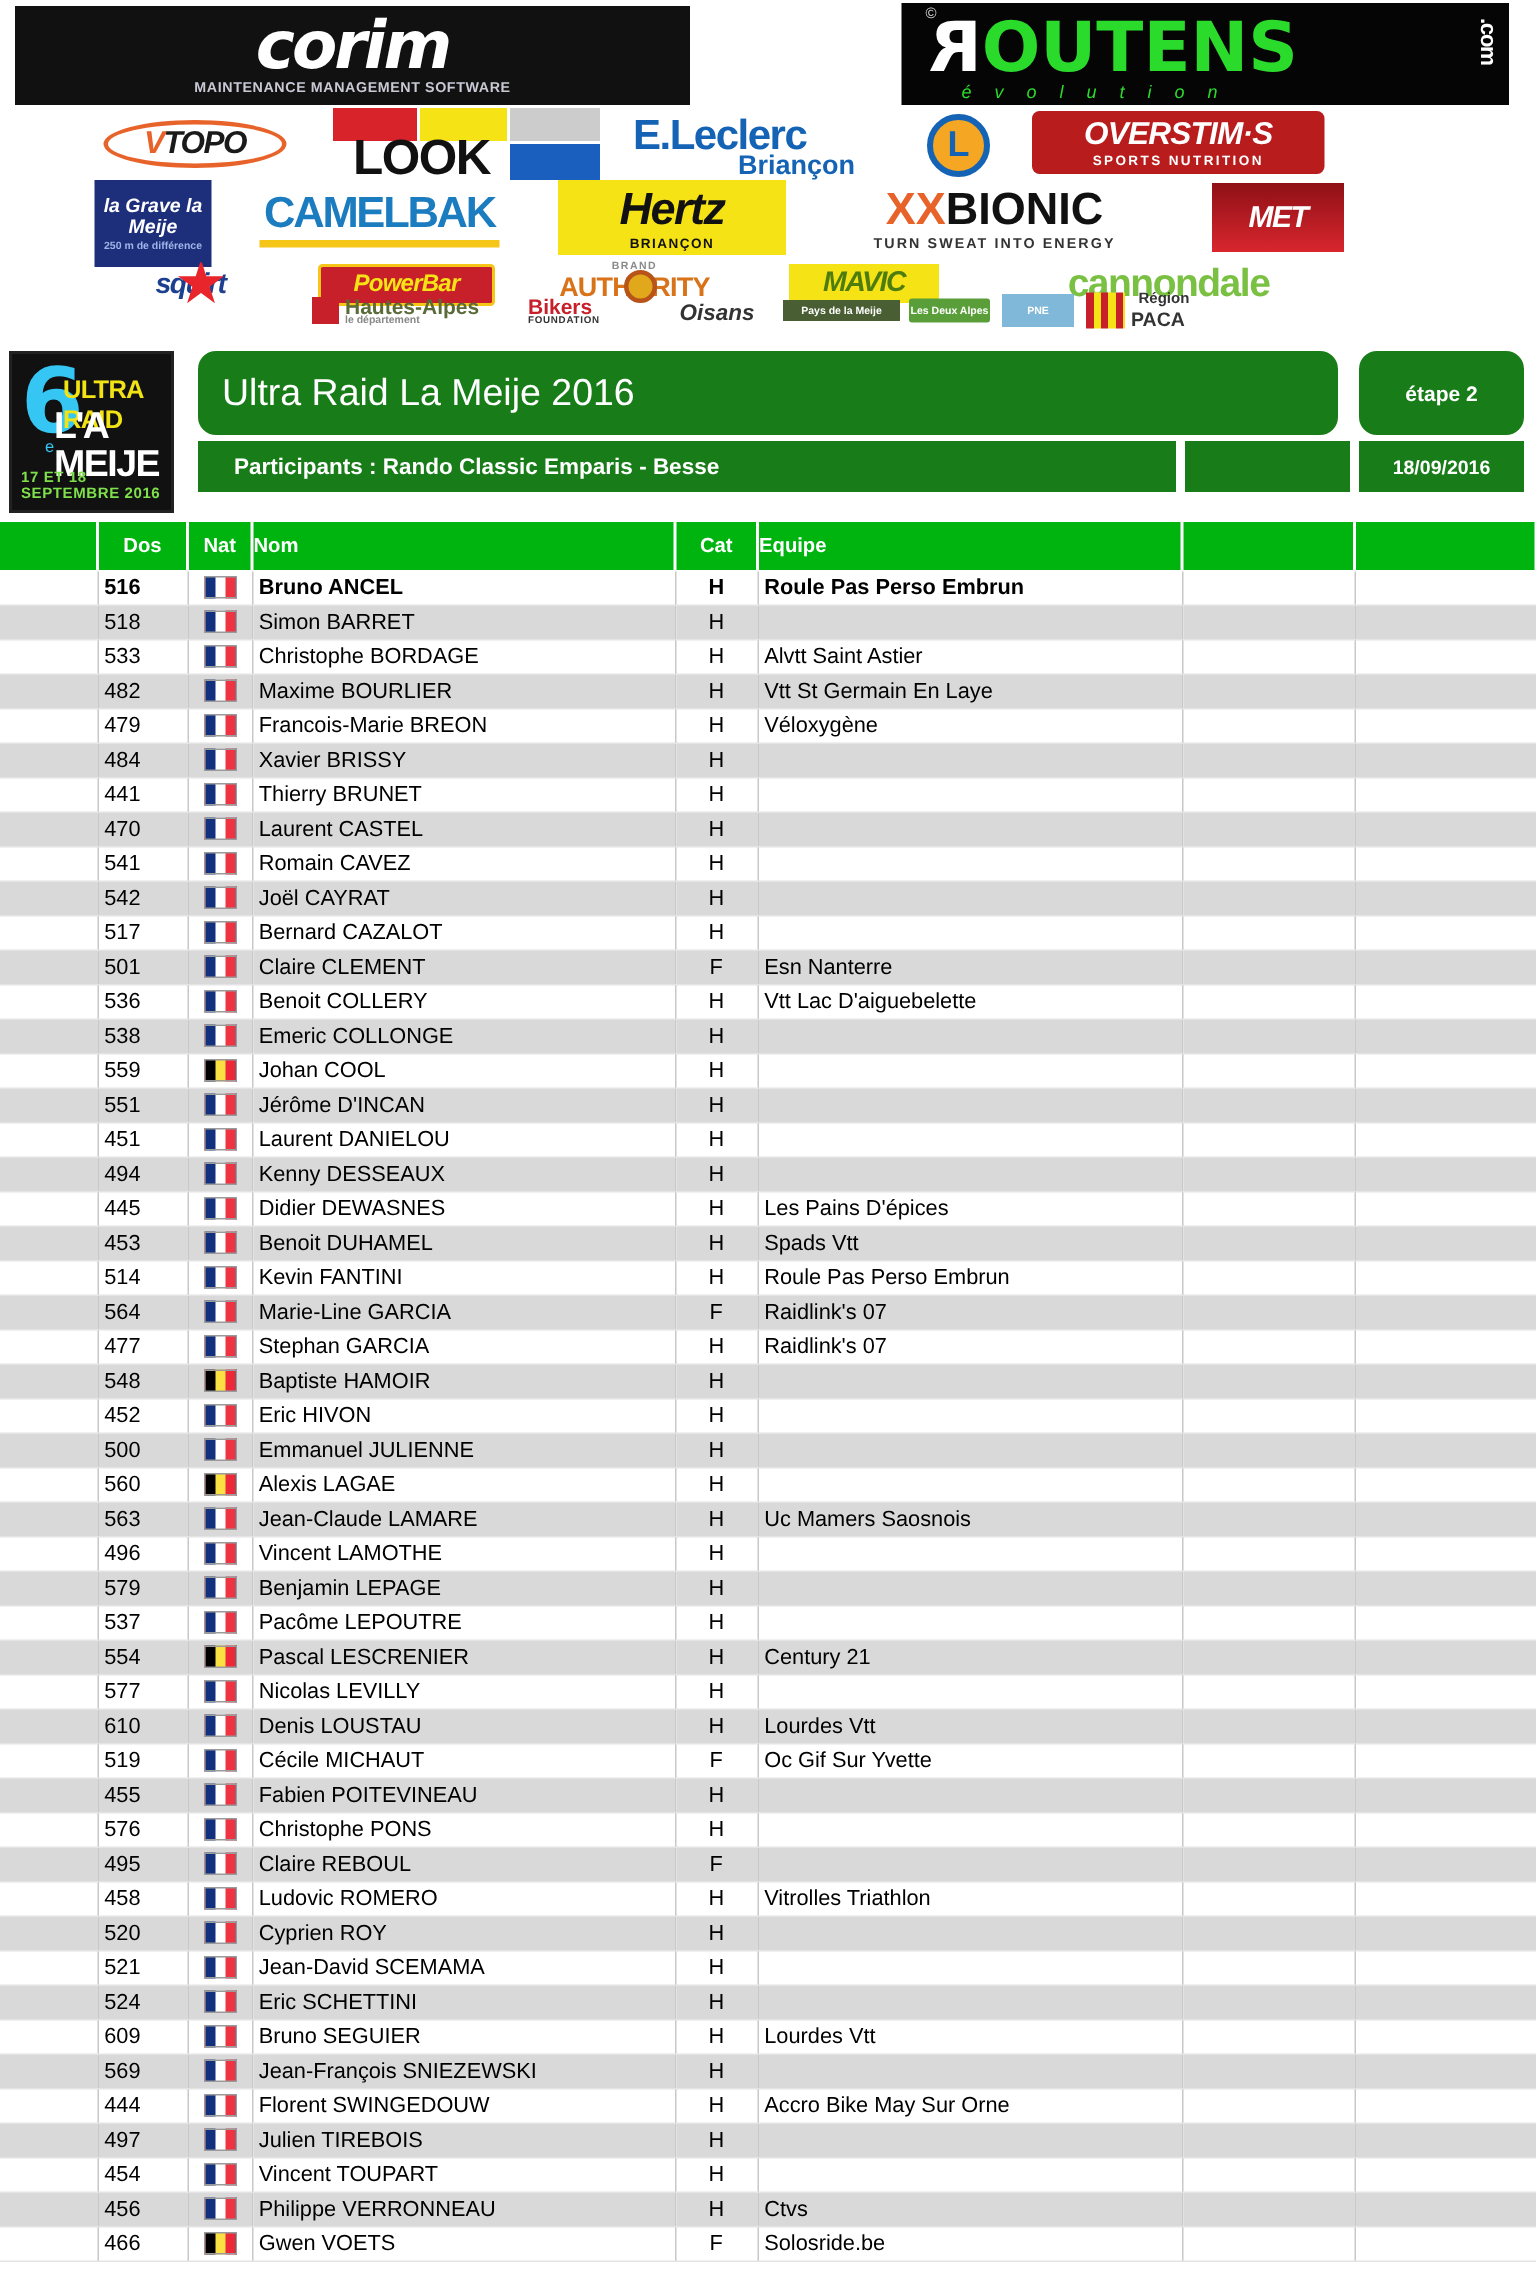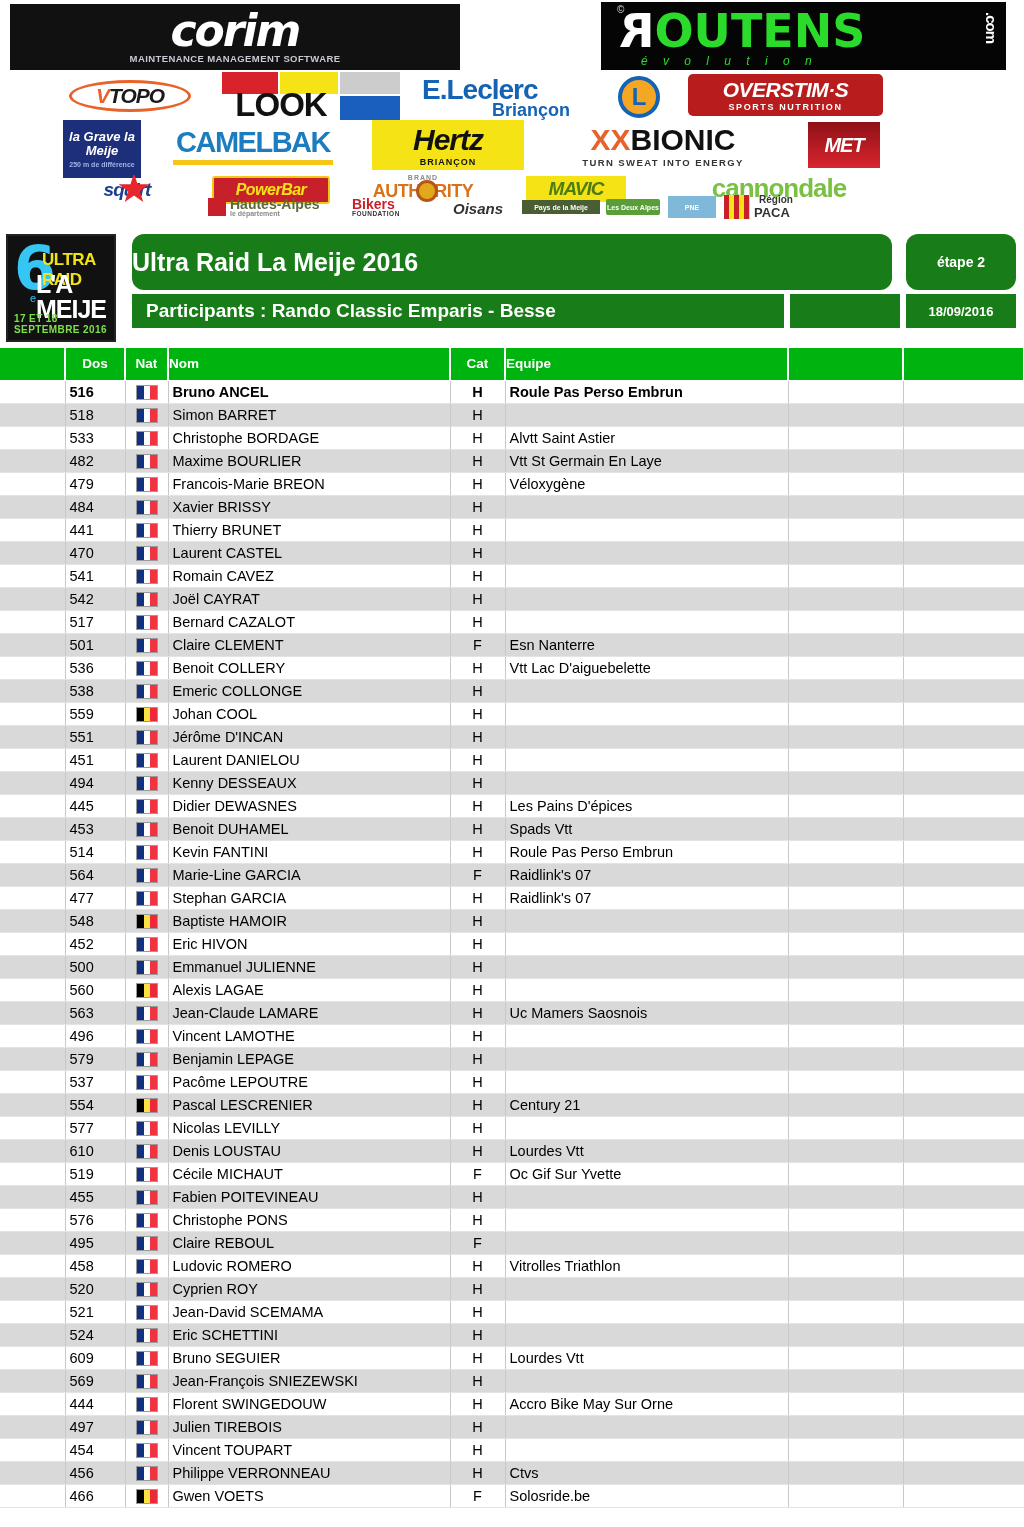--- a/index.html
+++ b/index.html
@@ -74,21 +74,21 @@
 
   .hertz { left:372px; top:120px; width:152px; height:50px; background:#f5e315; flex-direction:column; }
   .hertz .a { color:#111; font-size:30px; font-style:italic; letter-spacing:-1px; }
   .hertz .b { color:#111; font-size:9px; letter-spacing:1px; }
 
   .xbionic { left:532px; top:124px; width:262px; height:42px; flex-direction:column; }
   .xbionic .a { color:#111; font-size:30px; letter-spacing:0px; }
   .xbionic .a .x { color:#e8632a; }
   .xbionic .b { color:#333; font-size:9.5px; letter-spacing:1.4px; }
 
-  .met { left:808px; top:122px; width:72px; height:46px; background:linear-gradient(180deg,#8e1016,#d9262e); }
+  .met { left:808px; top:122px; width:88px; height:46px; background:linear-gradient(180deg,#8e1016,#d9262e); }
   .met .a { color:#fff; font-size:20px; font-style:italic; letter-spacing:-1px; }
 
   .squirt { left:78px; top:175px; width:98px; height:30px; }
   .squirt .a { color:#1d3f8f; font-size:19px; font-style:italic; letter-spacing:-1px; }
   .squirt .star { position:absolute; left:40px; top:-2px; width:32px; height:32px; background:#e8252b;
                   clip-path:polygon(50% 0,61% 35%,98% 35%,68% 57%,79% 91%,50% 70%,21% 91%,32% 57%,2% 35%,39% 35%); }
 
   .powerbar { left:212px; top:176px; width:118px; height:28px; background:#c8202a; border:2px solid #f5c518;
               border-radius:3px; }
   .powerbar .a { color:#f5e315; font-size:16px; font-style:italic; letter-spacing:-0.5px; }
@@ -139,26 +139,26 @@
                      line-height:0.8; font-family:"DejaVu Sans", sans-serif; }
   .event-logo .sixe { position:absolute; left:22px; top:56px; font-size:11px; color:#35c6f4; }
   .event-logo .ur { position:absolute; left:34px; top:14px; font-size:17px; font-weight:bold; color:#f2e315;
                     letter-spacing:-0.5px; }
   .event-logo .lm { position:absolute; left:28px; top:36px; font-size:25px; font-weight:bold; color:#ffffff;
                     letter-spacing:-1px; line-height:1; }
   .event-logo .dt { position:absolute; left:6px; bottom:5px; font-size:10px; font-weight:bold; color:#7ee04a;
                     letter-spacing:0.4px; }
 
   .bar { position:absolute; background:#187d18; color:#fff; display:flex; align-items:center; }
-  .bar-title { left:132px; top:6px; width:760px; height:56px; border-radius:12px; 
-               font-size:25px; font-weight:bold; }
+  .bar-title { left:132px; top:6px; width:760px; height:56px; border-radius:12px; padding-left:16px;
+               font-size:25px; font-weight:normal; }
   .bar-etape { left:906px; top:6px; width:110px; height:56px; border-radius:12px; justify-content:center;
                font-size:14px; font-weight:bold; }
-  .bar-sub   { left:132px; top:66px; width:652px; height:34px; padding-left:14px;
-               font-size:19px; font-weight:bold; }
+  .bar-sub   { left:132px; top:66px; width:652px; height:34px; padding-left:24px;
+               font-size:15px; font-weight:bold; }
   .bar-blank { left:790px; top:66px; width:110px; height:34px; }
   .bar-date  { left:906px; top:66px; width:110px; height:34px; justify-content:center;
                font-size:13px; font-weight:bold; }
 
   
   #results-table { width:1024px; border-collapse:collapse; table-layout:fixed; }
   #results-table th {
     background:#00b410; color:#fff; font-size:13.5px; font-weight:bold; height:32px;
     border-right:2px solid #fff; border-bottom:1px solid #fff; padding:0;
   }

